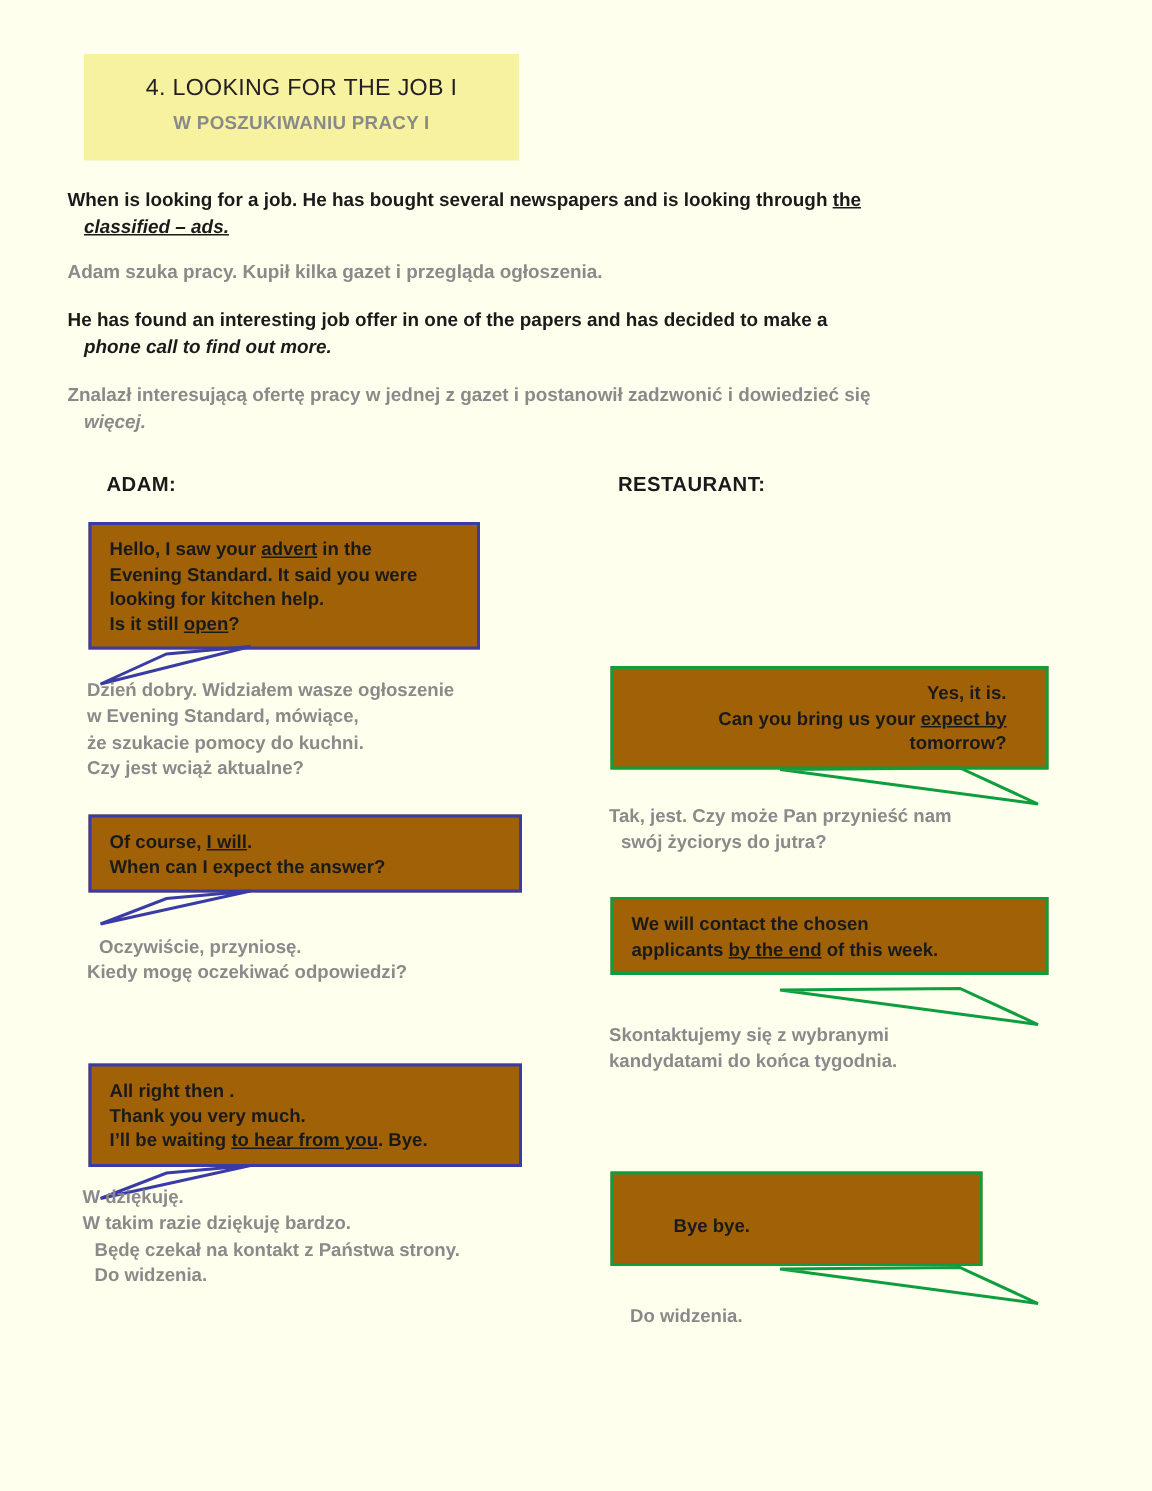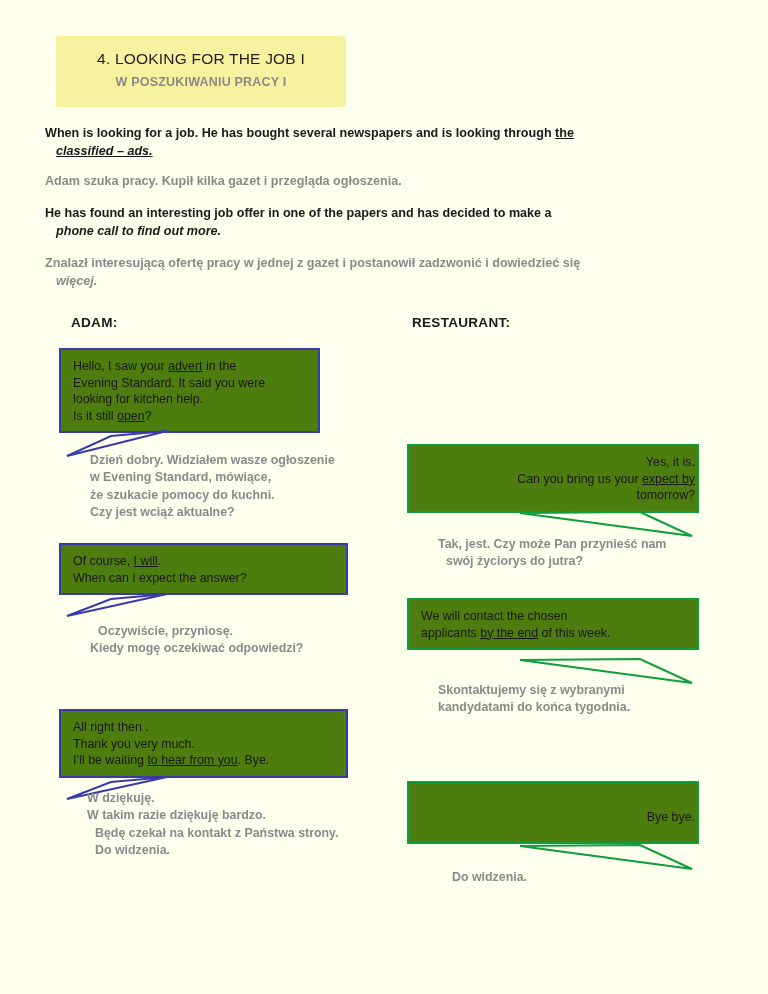--- a/index.html
+++ b/index.html
@@ -82,26 +82,26 @@
     font-weight: bold;
     color: #1A1A1A;
     letter-spacing: 0.3px;
   }
   #head-adam { left: 71px; top: 315px; }
   #head-rest { left: 412px; top: 315px; }
 
   
   .bubble {
     position: absolute;
-    background: #4d7c0f;
+    background: #a16207;
     box-sizing: border-box;
     border: 2px solid #3B3BA8;
-    padding: 8px 2px 7px 12px;
+    padding: 8px 26px 7px 12px;
     font-size: 12.4px;
-    font-weight: normal;
+    font-weight: bold;
     line-height: 1.33;
     color: #1A1A1A;
   }
   .bubble.green { border-color: #0E9E3E; }
 
   .bubble .line { display: block; white-space: nowrap; }
 
   
   .tail {
     position: absolute;
@@ -110,31 +110,31 @@
   }
 
   
   .trans {
     position: absolute;
     font-size: 12.4px;
     font-weight: bold;
     line-height: 1.40;
     color: #8A8A8A;
   }
-  .trans .line { display: block; white-space: nowrap; margin-left: 32px; }
+  .trans .line { display: block; white-space: nowrap; }
   .trans .line.ind { padding-left: 8px; }
 
   
   #bub-a1 { left: 59px;  top: 348px; width: 261px; }
   #bub-a2 { left: 59px;  top: 543px; width: 289px; }
   #bub-a3 { left: 59px;  top: 709px; width: 289px; }
 
   #bub-r1 { left: 407px; top: 444px; width: 292px; text-align: right; }
   #bub-r2 { left: 407px; top: 598px; width: 292px; }
-  #bub-r3 { left: 407px; top: 781px; width: 292px; height: 63px; text-align: right; }
+  #bub-r3 { left: 407px; top: 781px; width: 248px; height: 63px; }
 
   #bub-r3 .line { padding-left: 28px; padding-top: 18px; }
 
   
   #tr-a1 { left: 58px;  top: 452px; }
   #tr-a2 { left: 58px;  top: 623px; }
   #tr-a3 { left: 55px;  top: 790px; }
 
   #tr-r1 { left: 406px; top: 536px; }
   #tr-r2 { left: 406px; top: 682px; }

